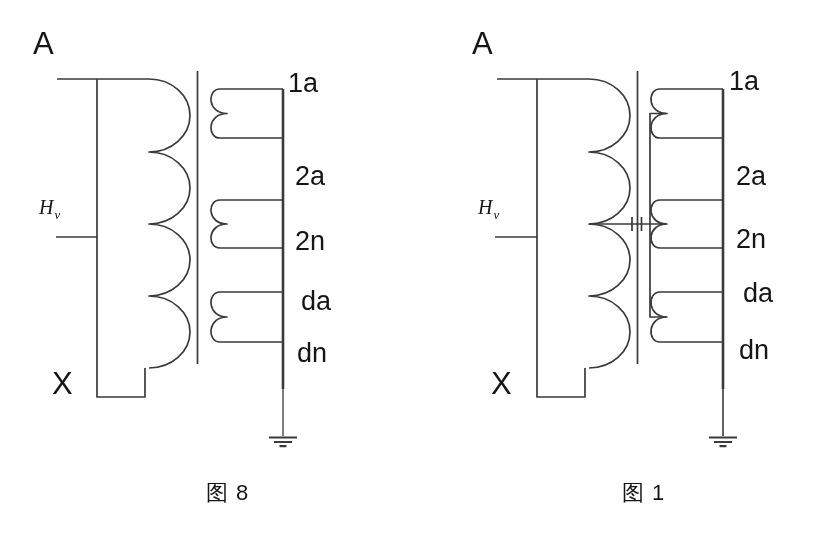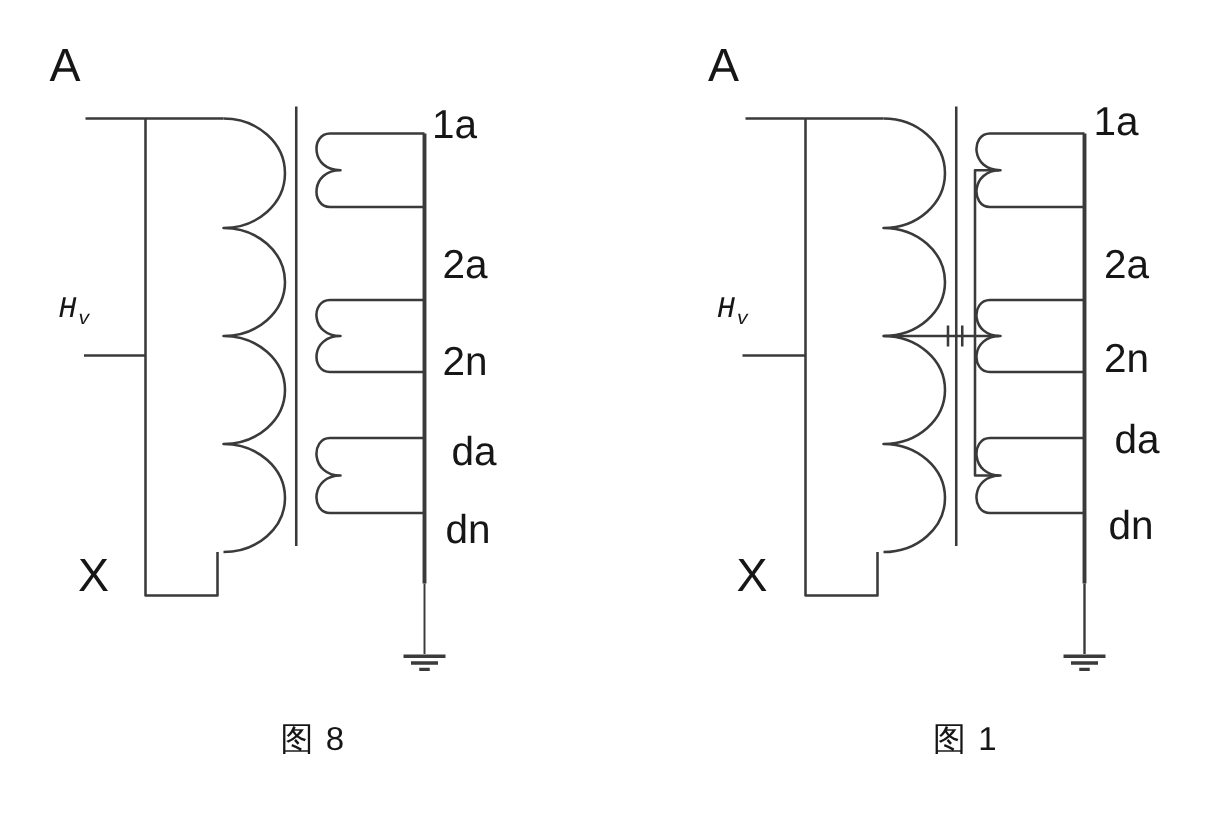--- a/index.html
+++ b/index.html
@@ -19,21 +19,21 @@
   .lbl{
     position:absolute;
     color:var(--text);
     font-family:"Liberation Sans", sans-serif;
     line-height:1;
     white-space:nowrap;
   }
   .term-big{font-size:31px;}
   .term-sec{font-size:27px;}
   .hv{
-    font-family:Liberation Mono, monospace;
+    font-family:Liberation Serif, serif;
     font-style:italic;
     font-size:20px;
     color:var(--text);
   }
   .hv .sub{
     font-size:13px;
     position:relative;
     top:5px;
     left:1px;
   }
@@ -96,21 +96,21 @@
   </div>
 
   <div class="lbl term-big" style="left:52px;top:368px">X</div>
 
   <div class="lbl term-sec" style="left:288px;top:70px">1a</div>
   <div class="lbl term-sec" style="left:295px;top:163px">2a</div>
   <div class="lbl term-sec" style="left:295px;top:228px">2n</div>
   <div class="lbl term-sec" style="left:301px;top:288px">da</div>
   <div class="lbl term-sec" style="left:297px;top:340px">dn</div>
 
-  <div class="lbl caption" style="left:187px;top:482px">图 8</div>
+  <div class="lbl caption" style="left:206px;top:482px">图 8</div>
 
   <div class="lbl term-big" style="left:472px;top:28px">A</div>
 
   <div class="lbl hv" style="left:478px;top:197px">
     <span>H</span><span class="sub">v</span>
   </div>
 
   <div class="lbl term-big" style="left:491px;top:368px">X</div>
 
   <div class="lbl term-sec" style="left:729px;top:68px">1a</div>

